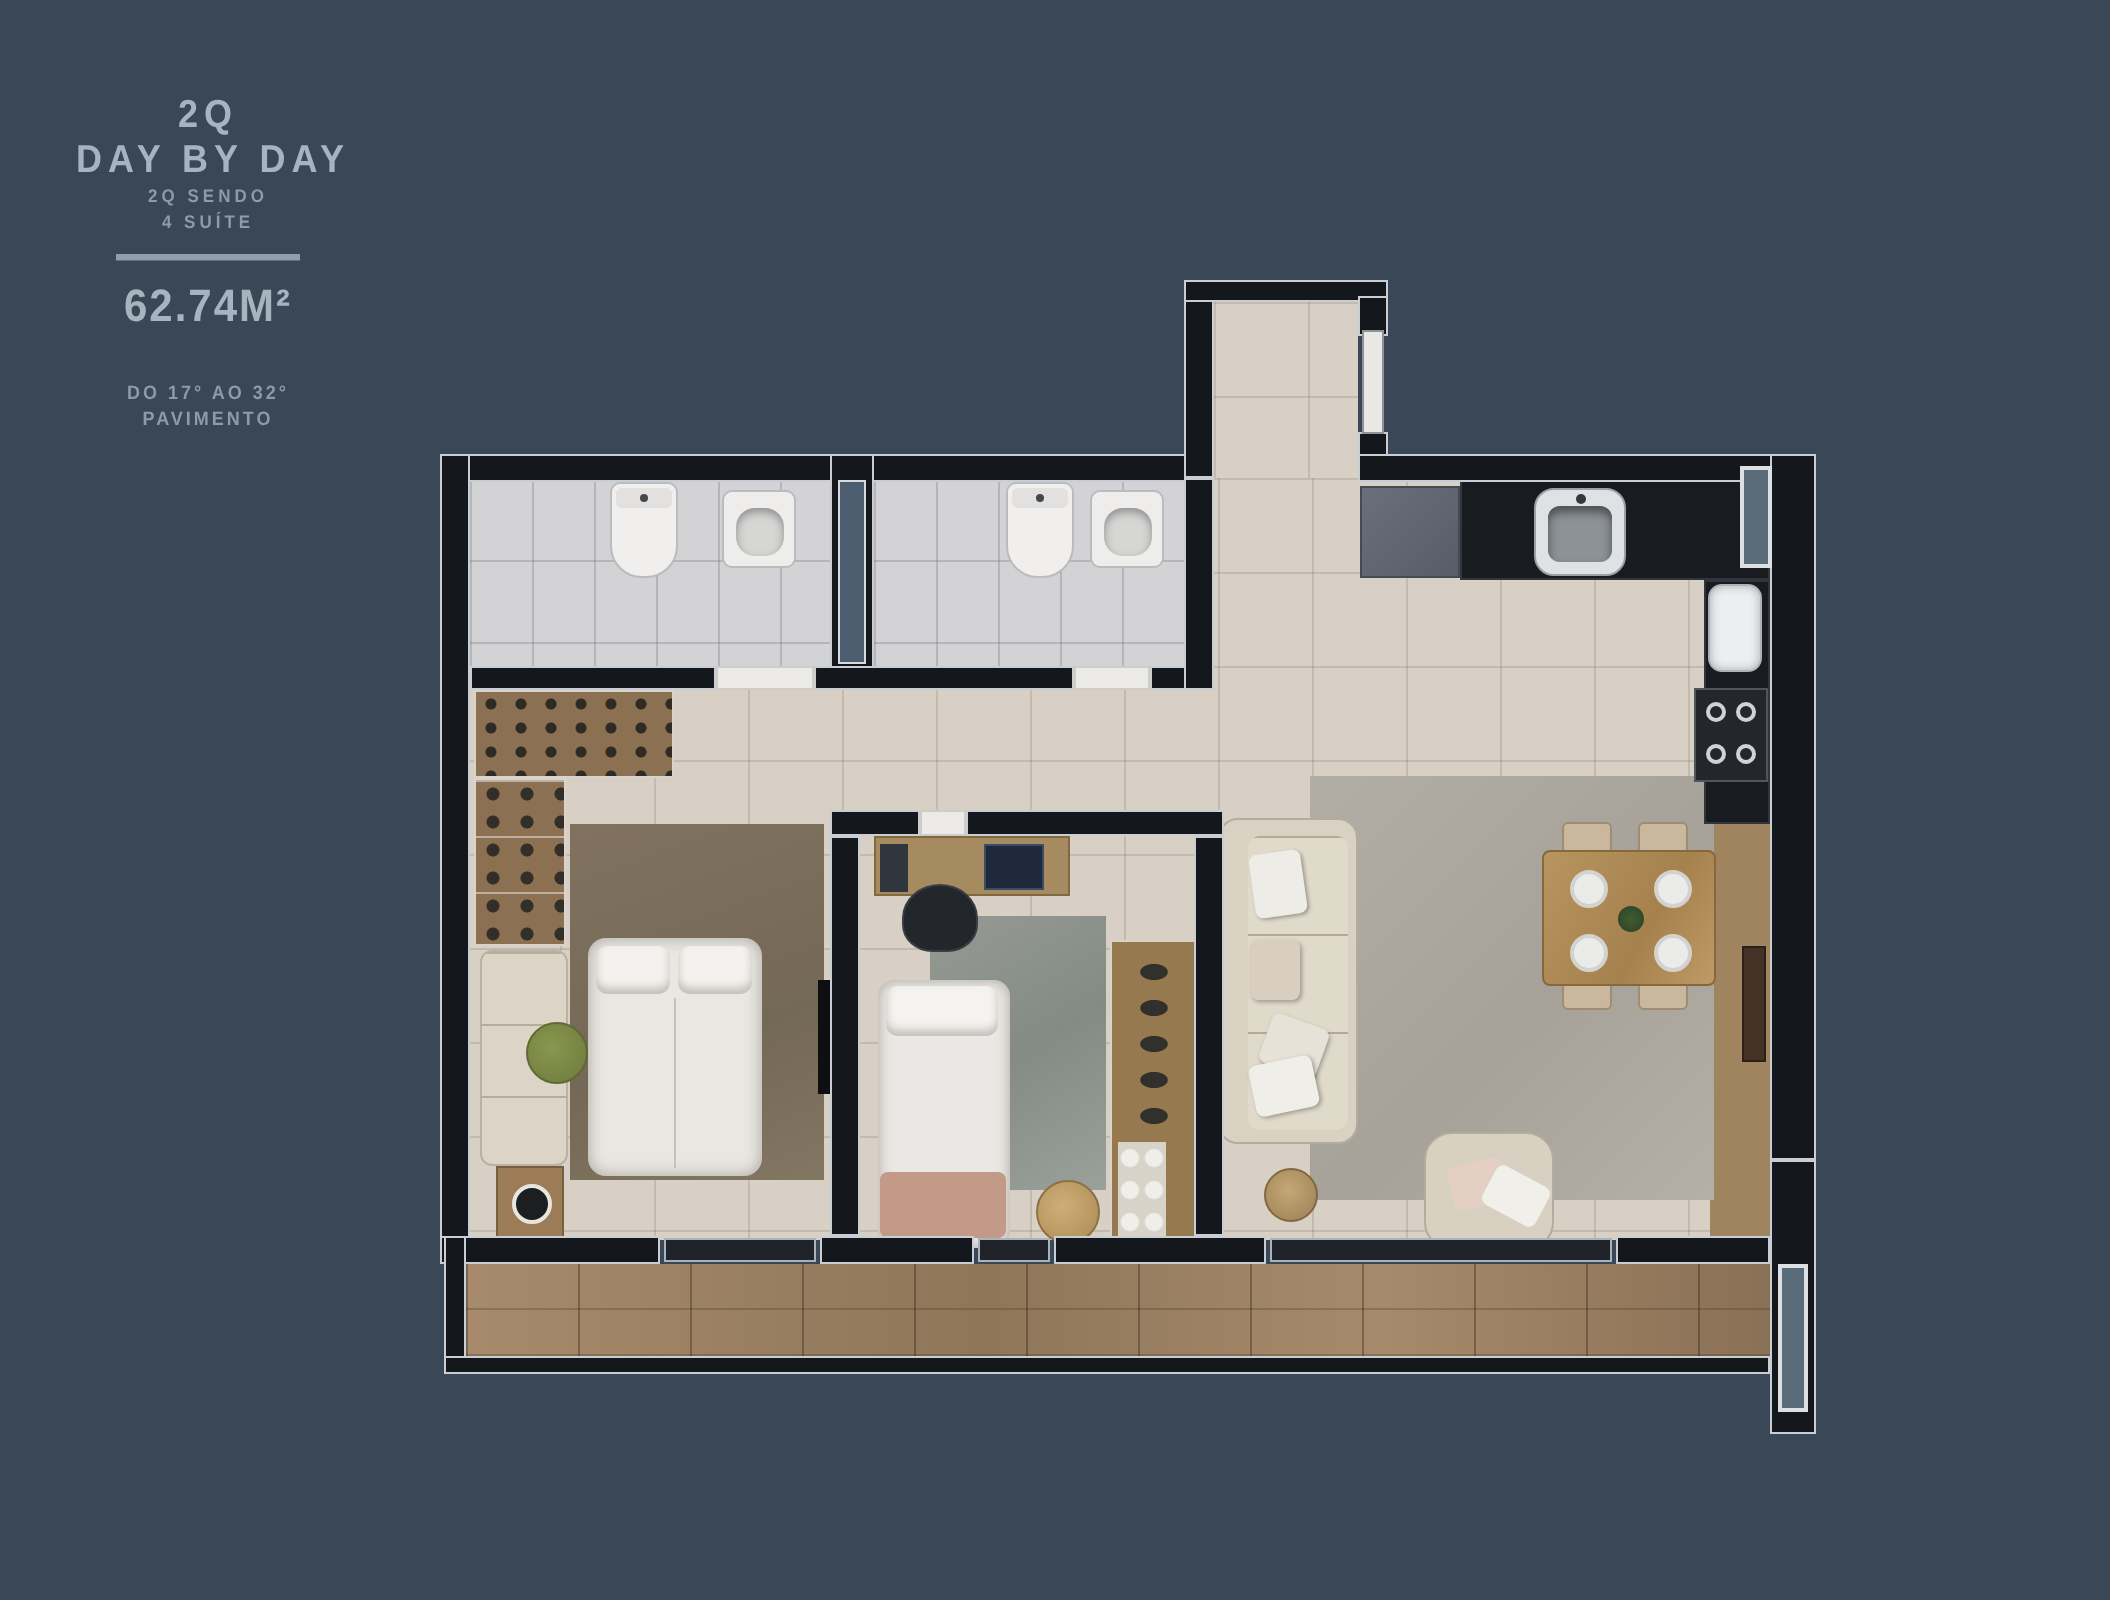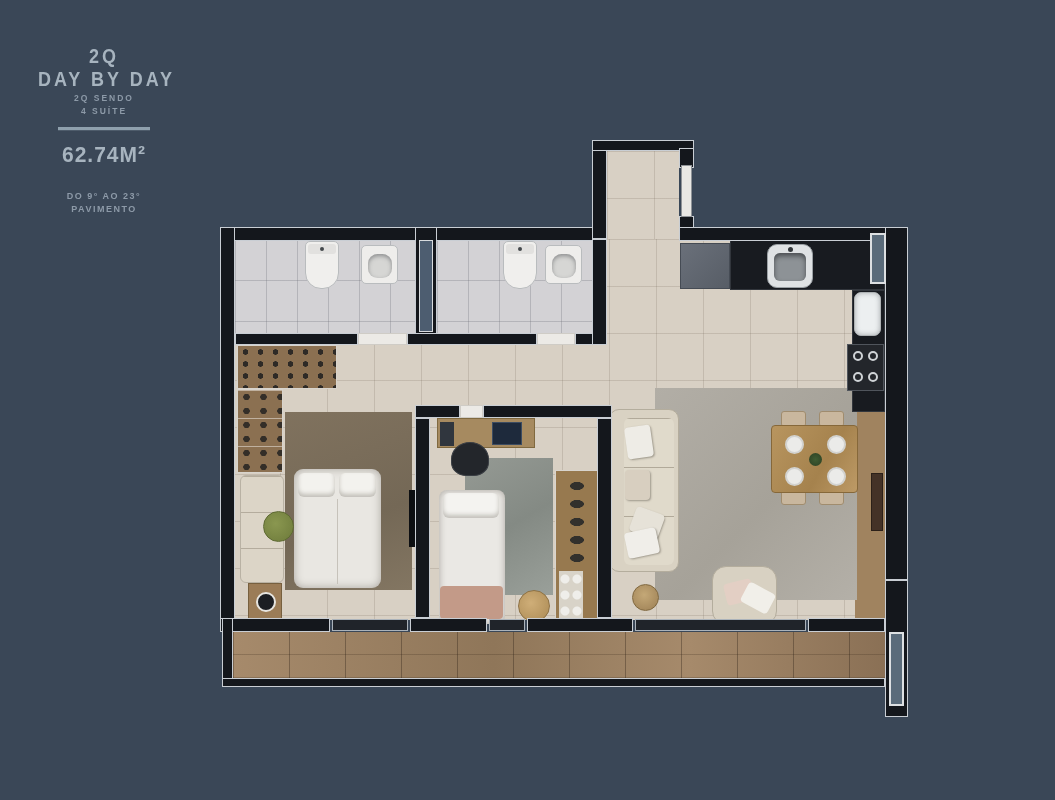--- a/index.html
+++ b/index.html
@@ -50,21 +50,21 @@
 <body>
 
 <div class="abs brand-panel">
   <div class="bp-big">2Q</div>
   <div class="bp-big">DAY BY DAY</div>
   <div class="bp-sub">2Q SENDO</div>
   <div class="bp-sub">4 SUÍTE</div>
   <div class="bp-divider"></div>
   <div class="bp-area">62.74M²</div>
   <div class="bp-floors">
-    <div>DO 9° AO 23°</div>
+    <div>DO 17° AO 32°</div>
     <div>PAVIMENTO</div>
   </div>
 </div>
 
 <div class="abs plan">
 
   <div class="abs tile" style="left:18px;top:99px;width:654px;height:381px"></div>
   <div class="abs btile" style="left:20px;top:99px;width:180px;height:94px"></div>
   <div class="abs btile" style="left:222px;top:99px;width:157px;height:94px"></div>
   <div class="abs tile" style="left:392px;top:11px;width:72px;height:88px"></div>

